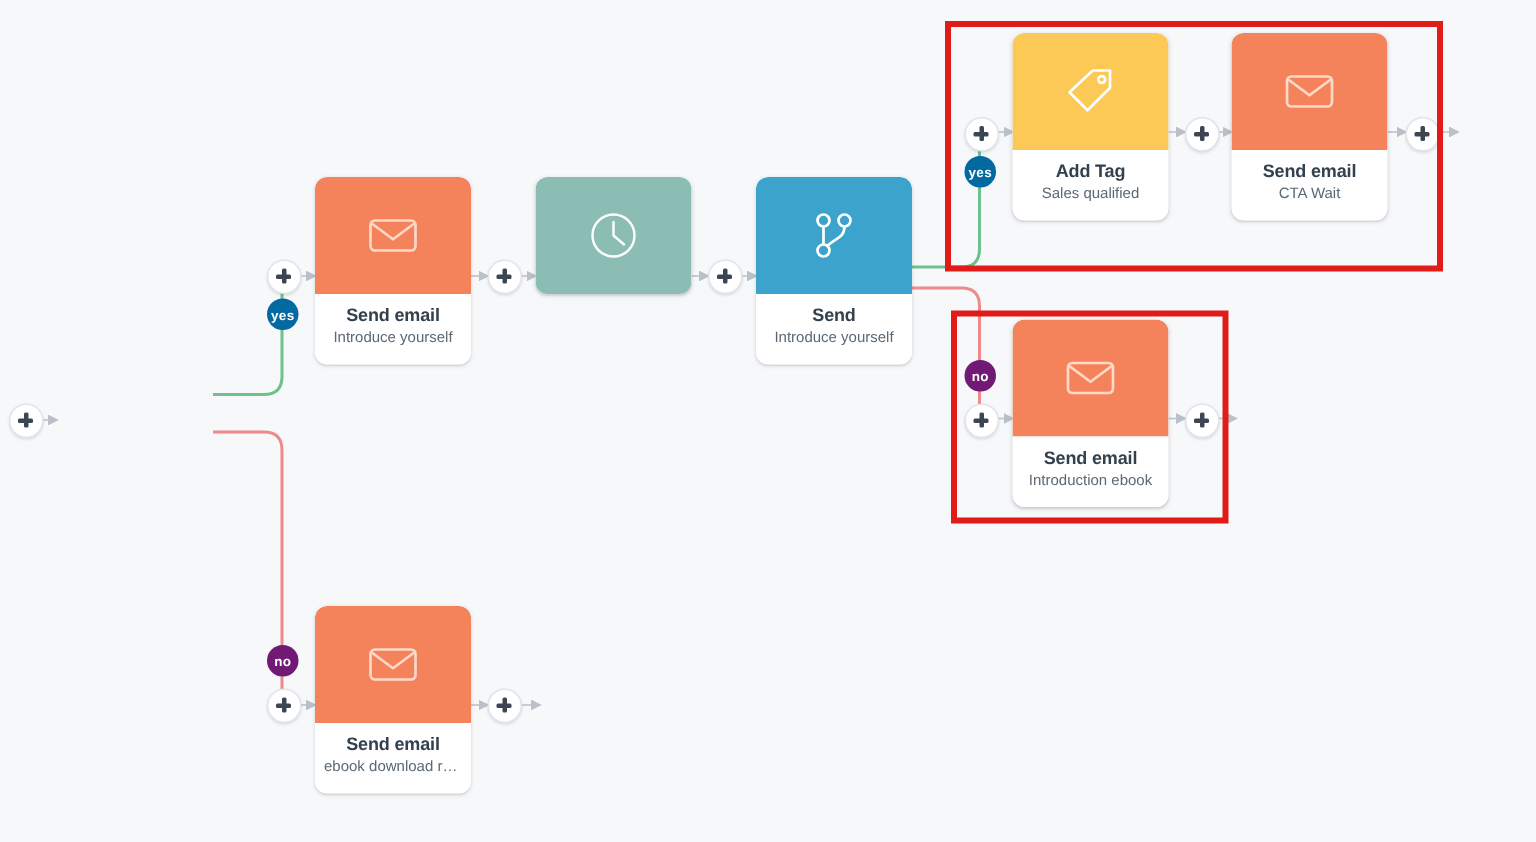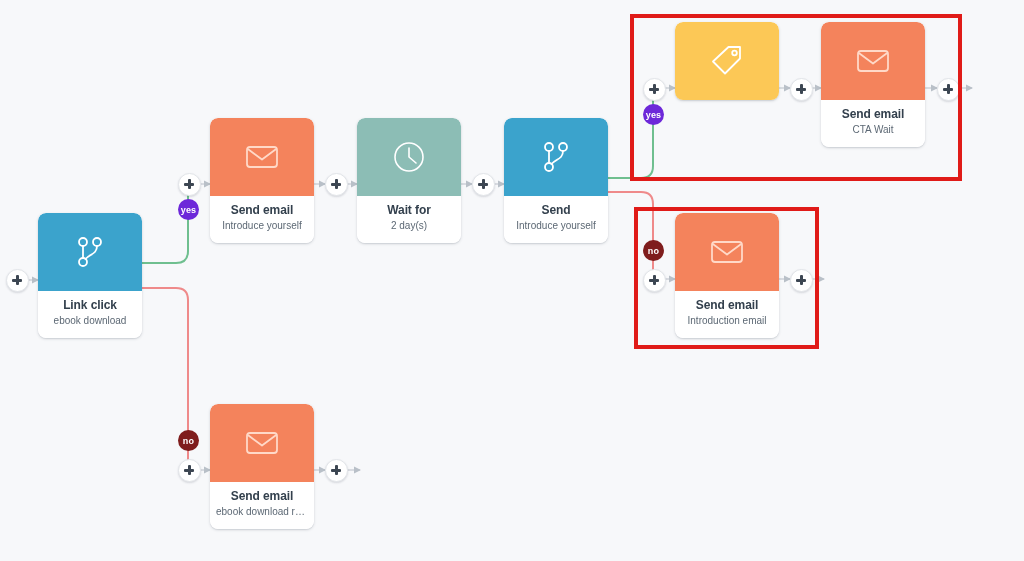--- a/index.html
+++ b/index.html
@@ -102,22 +102,22 @@
     border-radius: 50%;
     color: #ffffff;
     font-size: 9px;
     font-weight: bold;
     display: flex;
     align-items: center;
     justify-content: center;
     z-index: 9;
     letter-spacing: 0.2px;
   }
-  .badge.yes { background: #6d28d9; }
-  .badge.no  { background: #7f1d1d; }
+  .badge.yes { background: #0369a1; }
+  .badge.no  { background: #701a75; }
   
   .hl {
     position: absolute;
     border: 4px solid #e01b18;
     box-sizing: border-box;
     z-index: 10;
     pointer-events: none;
     background: transparent;
   }
 </style>
@@ -159,95 +159,78 @@
 
     <line x1="664" y1="279" x2="675" y2="279" stroke="#c3c9d0" stroke-width="1.2" marker-end="url(#ah-gray)"></line>
     <line x1="779" y1="279" x2="790" y2="279" stroke="#c3c9d0" stroke-width="1.2" marker-end="url(#ah-gray)"></line>
     <line x1="811" y1="279" x2="824" y2="279" stroke="#c3c9d0" stroke-width="1.2" marker-end="url(#ah-gray)"></line>
 
     <line x1="199" y1="470" x2="210" y2="470" stroke="#c3c9d0" stroke-width="1.2" marker-end="url(#ah-gray)"></line>
     <line x1="314" y1="470" x2="325" y2="470" stroke="#c3c9d0" stroke-width="1.2" marker-end="url(#ah-gray)"></line>
     <line x1="346" y1="470" x2="360" y2="470" stroke="#c3c9d0" stroke-width="1.2" marker-end="url(#ah-gray)"></line>
   </svg>
 
-  <div class="node" style="left:38px; top:213px;">
+
+  <div class="node" style="left:210px; top:118px;">
+    <div class="node-head" style="background:#f4835c;">
+      <span class="node-icon">
+        <svg width="36" height="30" viewBox="0 0 36 30" fill="none" stroke="#ffd9c8" stroke-width="1.8">
+          <rect x="3" y="5" width="30" height="20" rx="3"></rect>
+          <path d="M4.5 7.5 L18 17.5 L31.5 7.5" stroke-linecap="round" stroke-linejoin="round"></path>
+        </svg>
+      </span>
+    </div>
+    <div class="node-body">
+      <div class="node-title">Send email</div>
+      <div class="node-sub">Introduce yourself</div>
+    </div>
+  </div>
+
+  <div class="node" style="left:357px; top:118px;">
+    <div class="node-head" style="background:#8cbdb5;">
+      <span class="node-icon">
+        <svg width="36" height="36" viewBox="0 0 36 36" fill="none" stroke="#ffffff" stroke-width="1.6">
+          <circle cx="18" cy="18" r="14"></circle>
+          <path d="M18 9 L18 18 L25 24" stroke-linecap="round" stroke-linejoin="round"></path>
+        </svg>
+      </span>
+    </div>
+  </div>
+
+  <div class="node" style="left:504px; top:118px;">
     <div class="node-head" style="background:#3ba3cc;">
       <span class="node-icon">
         <svg width="36" height="36" viewBox="0 0 36 36" fill="none" stroke="#ffffff" stroke-width="1.8">
           <circle cx="11" cy="8" r="4"></circle>
             <circle cx="25" cy="8" r="4"></circle>
             <circle cx="11" cy="28" r="4"></circle>
           <path d="M11 12 L11 24" stroke-linecap="round"></path>
           <path d="M25 12 C25 20 18 20 13.5 25" stroke-linecap="round"></path>
         </svg>
       </span>
     </div>
     <div class="node-body">
-      <div class="node-title">Link click</div>
-      <div class="node-sub">ebook download</div>
-    </div>
-  </div>
-
-  <div class="node" style="left:210px; top:118px;">
-    <div class="node-head" style="background:#f4835c;">
-      <span class="node-icon">
-        <svg width="36" height="30" viewBox="0 0 36 30" fill="none" stroke="#ffd9c8" stroke-width="1.8">
-          <rect x="3" y="5" width="30" height="20" rx="3"></rect>
-          <path d="M4.5 7.5 L18 17.5 L31.5 7.5" stroke-linecap="round" stroke-linejoin="round"></path>
-        </svg>
-      </span>
-    </div>
-    <div class="node-body">
-      <div class="node-title">Send email</div>
-      <div class="node-sub">Introduce yourself</div>
-    </div>
-  </div>
-
-  <div class="node" style="left:357px; top:118px;">
-    <div class="node-head" style="background:#8cbdb5;">
-      <span class="node-icon">
-        <svg width="36" height="36" viewBox="0 0 36 36" fill="none" stroke="#ffffff" stroke-width="1.6">
-          <circle cx="18" cy="18" r="14"></circle>
-          <path d="M18 9 L18 18 L25 24" stroke-linecap="round" stroke-linejoin="round"></path>
-        </svg>
-      </span>
-    </div>
-    <div class="node-body">
-      <div class="node-title">Wait for</div>
-      <div class="node-sub">2 day(s)</div>
-    </div>
-  </div>
-
-  <div class="node" style="left:504px; top:118px;">
-    <div class="node-head" style="background:#3ba3cc;">
-      <span class="node-icon">
-        <svg width="36" height="36" viewBox="0 0 36 36" fill="none" stroke="#ffffff" stroke-width="1.8">
-          <circle cx="11" cy="8" r="4"></circle>
-            <circle cx="25" cy="8" r="4"></circle>
-            <circle cx="11" cy="28" r="4"></circle>
-          <path d="M11 12 L11 24" stroke-linecap="round"></path>
-          <path d="M25 12 C25 20 18 20 13.5 25" stroke-linecap="round"></path>
-        </svg>
-      </span>
-    </div>
-    <div class="node-body">
       <div class="node-title">Send</div>
       <div class="node-sub">Introduce yourself</div>
     </div>
   </div>
 
   <div class="node" style="left:675px; top:22px;">
     <div class="node-head" style="background:#fcc856;">
       <span class="node-icon">
         <svg width="38" height="38" viewBox="0 0 38 38" fill="none" stroke="#ffffff" stroke-width="1.8">
           <path d="M20.5 5 L32 5 L32 16.5 L17 31.5 L5 19.5 Z" stroke-linejoin="round"></path>
           <circle cx="26.5" cy="11" r="2.3"></circle>
         </svg>
       </span>
     </div>
+    <div class="node-body">
+      <div class="node-title">Add Tag</div>
+      <div class="node-sub">Sales qualified</div>
+    </div>
   </div>
 
   <div class="node" style="left:821px; top:22px;">
     <div class="node-head" style="background:#f4835c;">
       <span class="node-icon">
         <svg width="36" height="30" viewBox="0 0 36 30" fill="none" stroke="#ffd9c8" stroke-width="1.8">
           <rect x="3" y="5" width="30" height="20" rx="3"></rect>
           <path d="M4.5 7.5 L18 17.5 L31.5 7.5" stroke-linecap="round" stroke-linejoin="round"></path>
         </svg>
       </span>
@@ -262,21 +245,21 @@
     <div class="node-head" style="background:#f4835c;">
       <span class="node-icon">
         <svg width="36" height="30" viewBox="0 0 36 30" fill="none" stroke="#ffd9c8" stroke-width="1.8">
           <rect x="3" y="5" width="30" height="20" rx="3"></rect>
           <path d="M4.5 7.5 L18 17.5 L31.5 7.5" stroke-linecap="round" stroke-linejoin="round"></path>
         </svg>
       </span>
     </div>
     <div class="node-body">
       <div class="node-title">Send email</div>
-      <div class="node-sub">Introduction email</div>
+      <div class="node-sub">Introduction ebook</div>
     </div>
   </div>
 
   <div class="node" style="left:210px; top:404px;">
     <div class="node-head" style="background:#f4835c;">
       <span class="node-icon">
         <svg width="36" height="30" viewBox="0 0 36 30" fill="none" stroke="#ffd9c8" stroke-width="1.8">
           <rect x="3" y="5" width="30" height="20" rx="3"></rect>
           <path d="M4.5 7.5 L18 17.5 L31.5 7.5" stroke-linecap="round" stroke-linejoin="round"></path>
         </svg>

